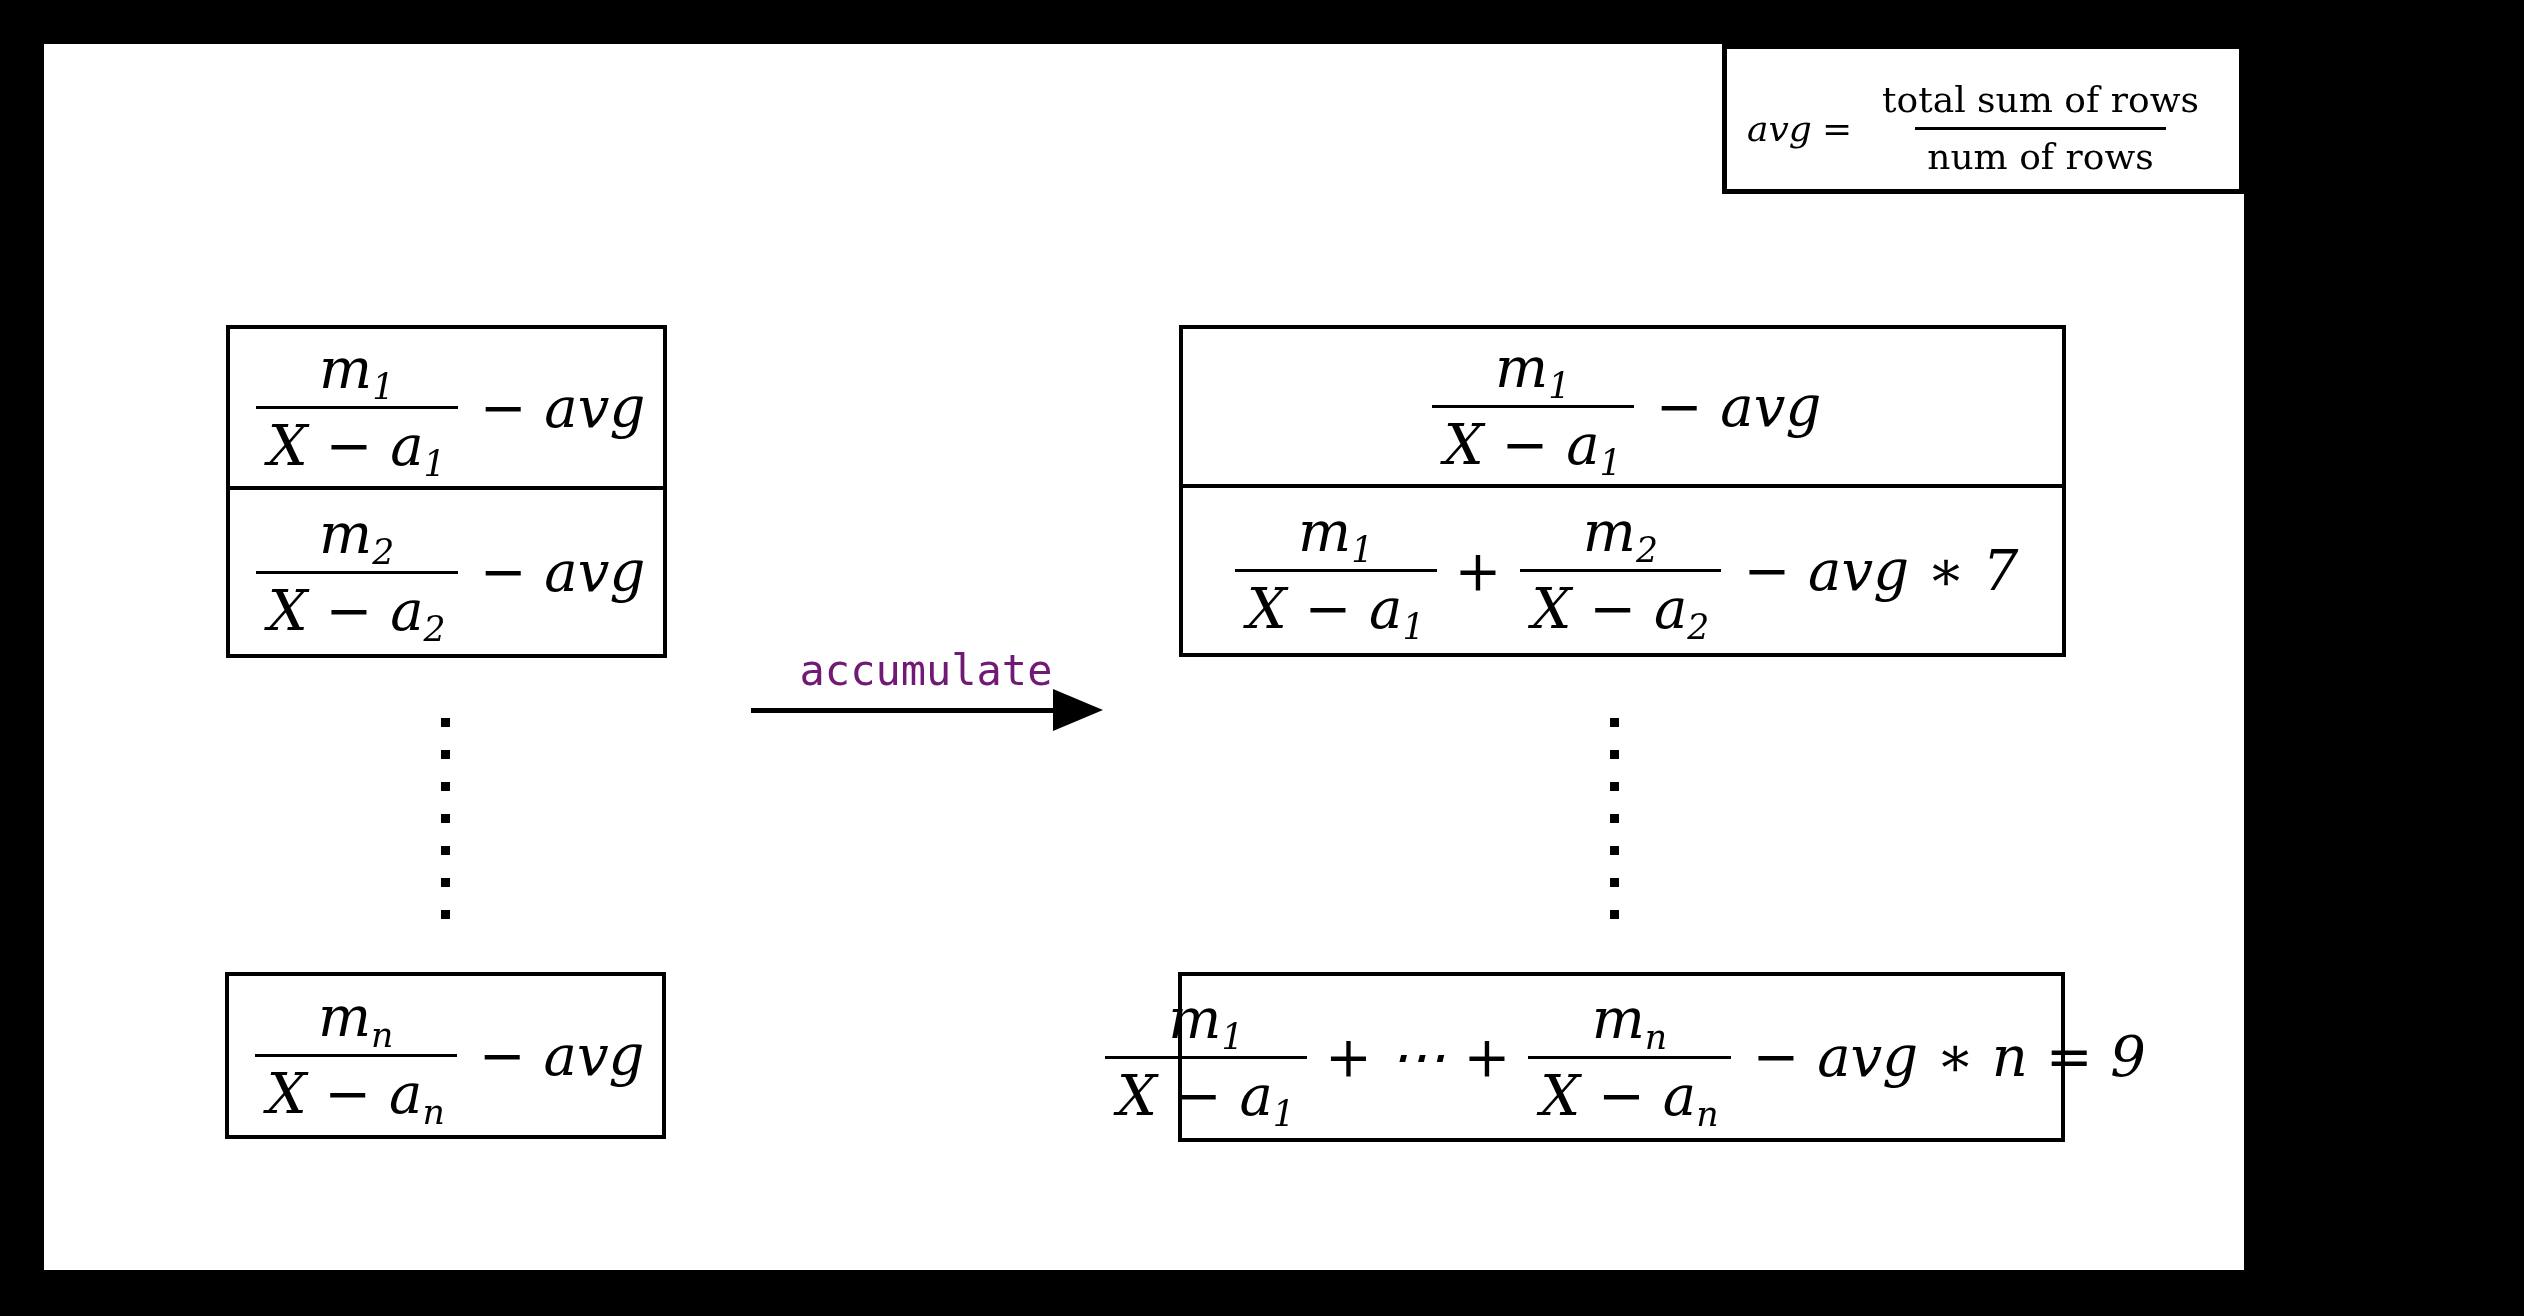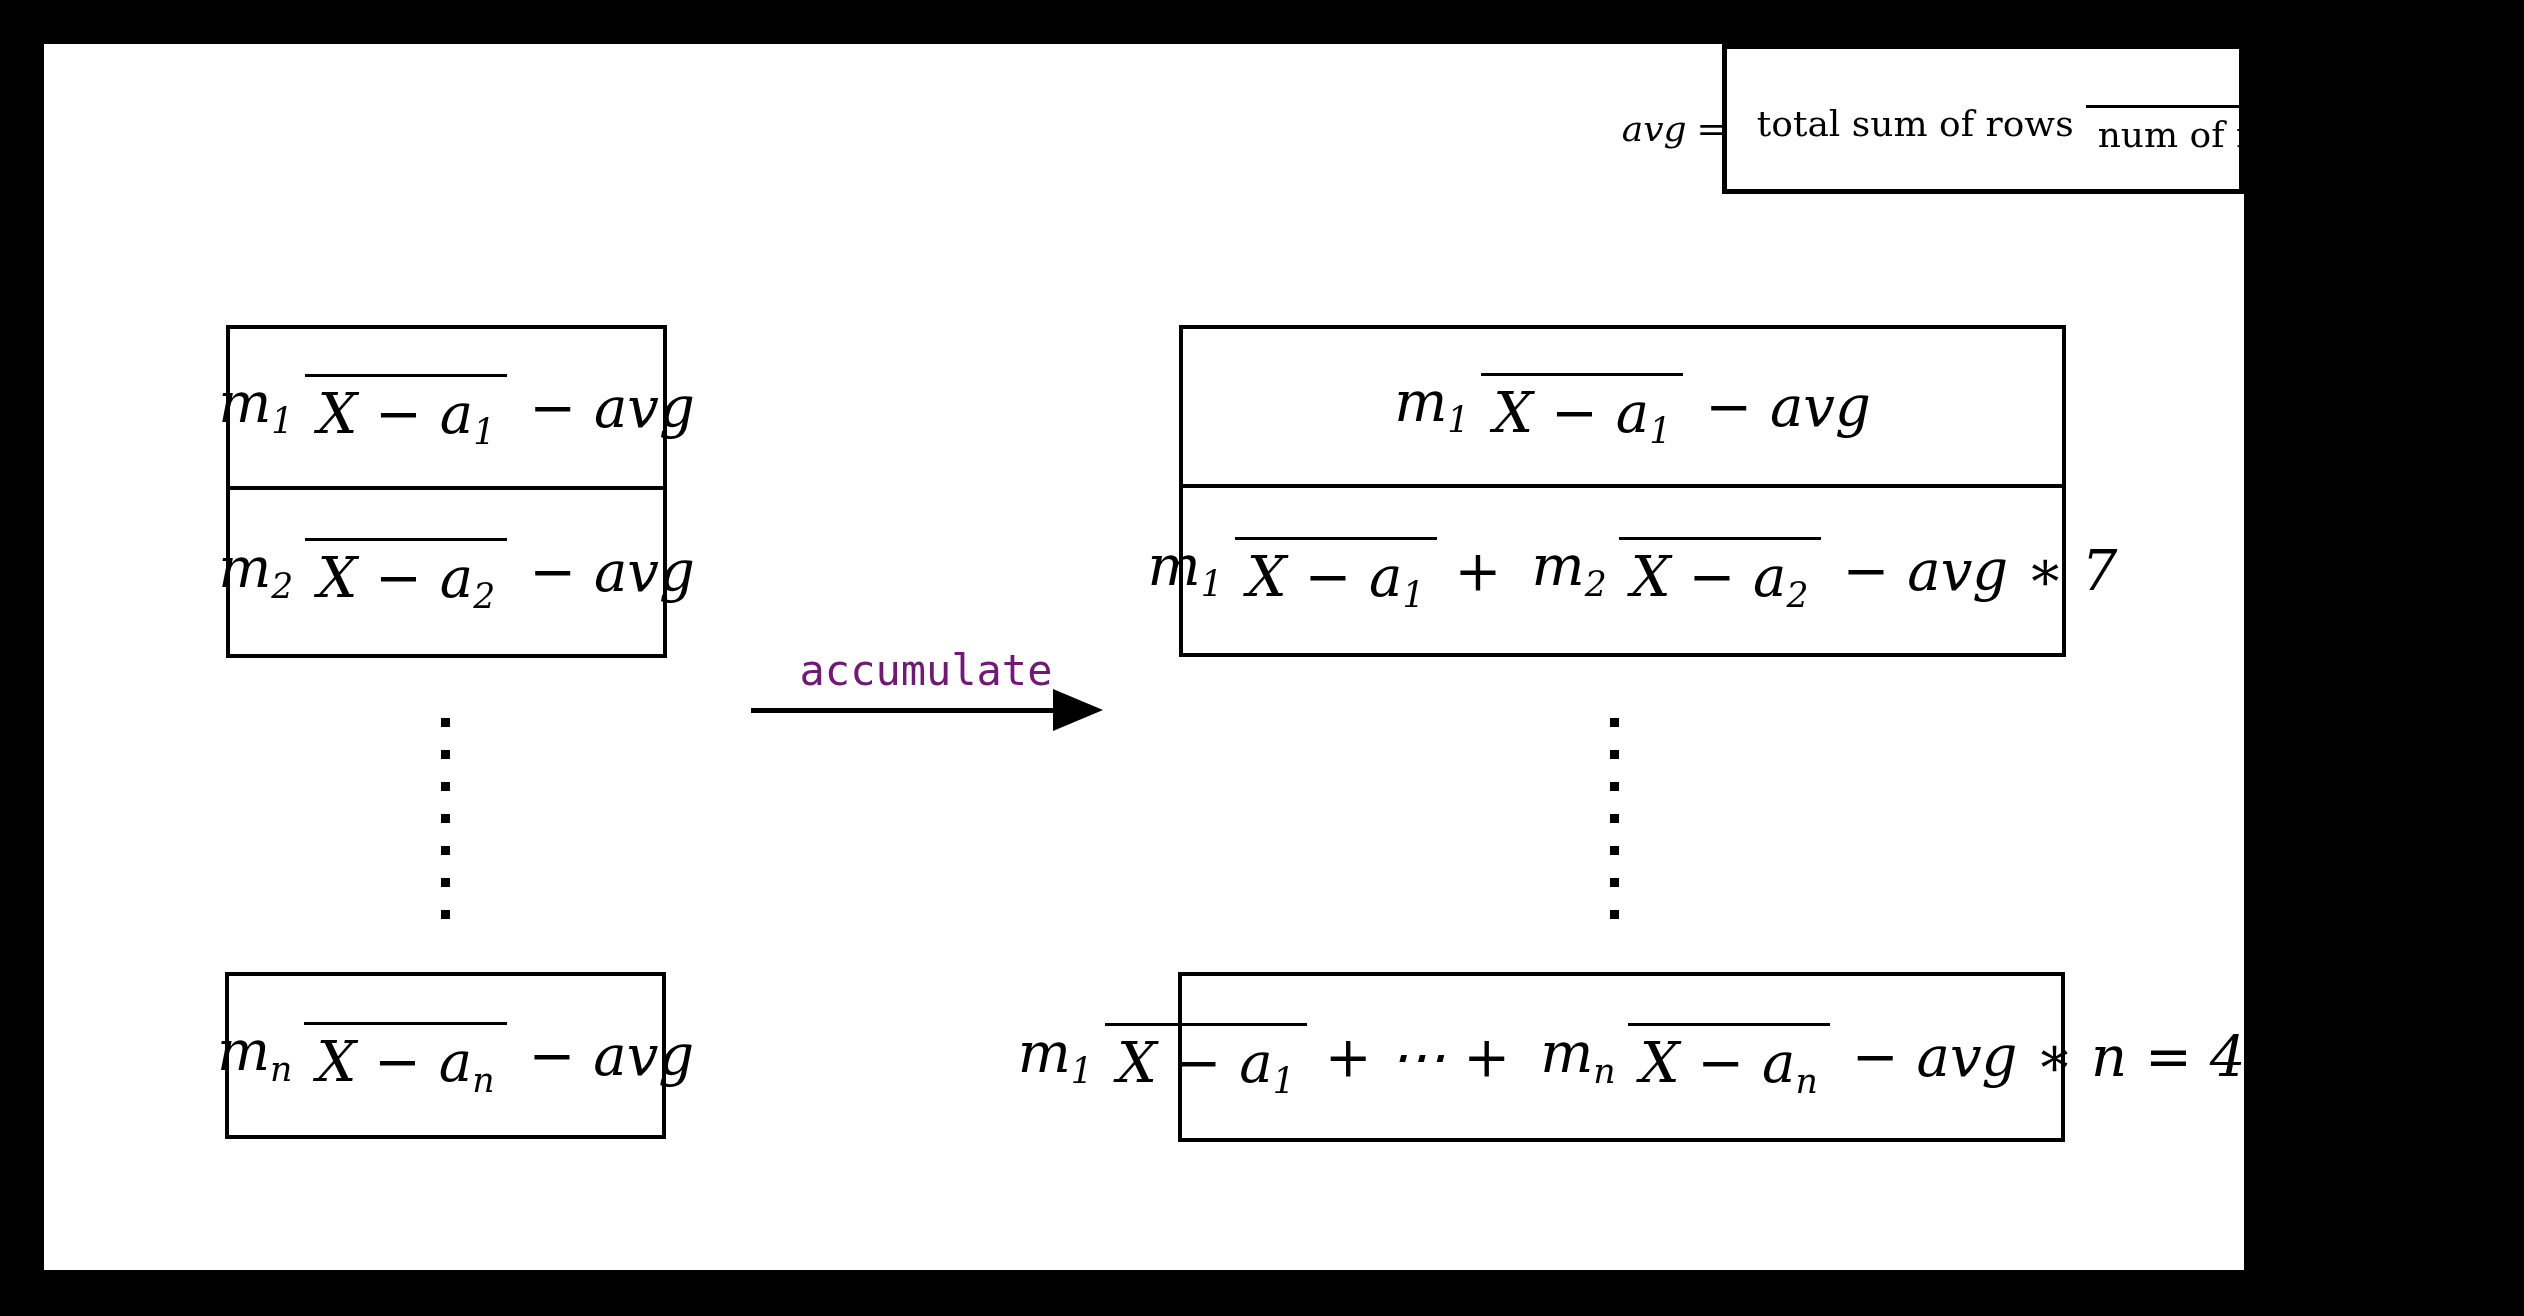--- a/index.html
+++ b/index.html
@@ -14,21 +14,21 @@
   }
   .box {
     position:absolute; box-sizing:border-box; border:4px solid #000;
     background:#fff; display:flex; align-items:center; justify-content:center;
   }
   .math {
     font-family:"DejaVu Serif", serif; font-style:italic;
     font-size:56px; line-height:1; color:#000;
     display:flex; align-items:center; white-space:nowrap;
   }
-  .frac { display:inline-flex; flex-direction:row; align-items:center; margin:0 8px; }
+  .frac { display:inline-flex; flex-direction:column; align-items:center; margin:0 8px; }
   .frac .num { padding:0 12px 9px 12px; line-height:1; }
   .frac .den { border-top:3px solid #000; padding:9px 12px 0 12px; line-height:1; }
   sub { font-size:0.62em; line-height:0; vertical-align:-0.32em; font-style:italic; }
   .op   { margin:0 10px; }
   .tail { margin-left:14px;font-style:italic; }
   .upright { font-style:normal; }
 
   
   .avg-box {
     left:1678px; top:0px; width:522px; height:150px; border-width:5px;
@@ -164,18 +164,18 @@
       <span class="math">
         <span class="frac">
           <span class="num"><span>m</span><sub>1</sub></span>
           <span class="den"><span>X − a</span><sub>1</sub></span>
         </span>
         <span class="op">+ ⋯ +</span>
         <span class="frac">
           <span class="num"><span>m</span><sub>n</sub></span>
           <span class="den"><span>X − a</span><sub>n</sub></span>
         </span>
-        <span class="tail">− avg ∗ n = 4</span>
+        <span class="tail">− avg ∗ n = 9</span>
       </span>
     </div>
 
   </div>
 </div>
 
 </body></html>

